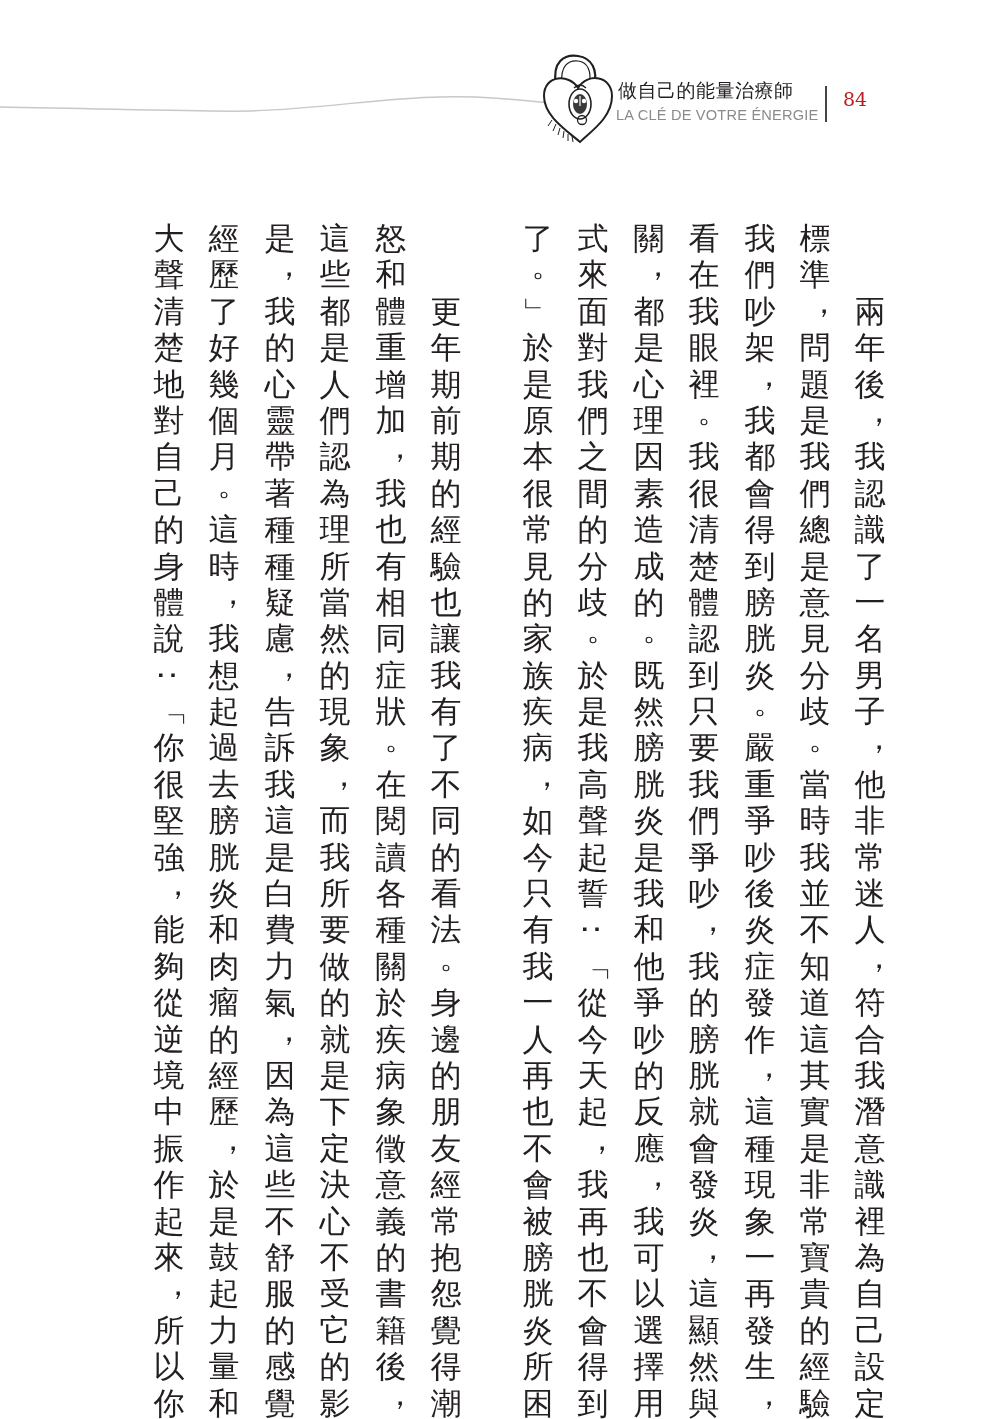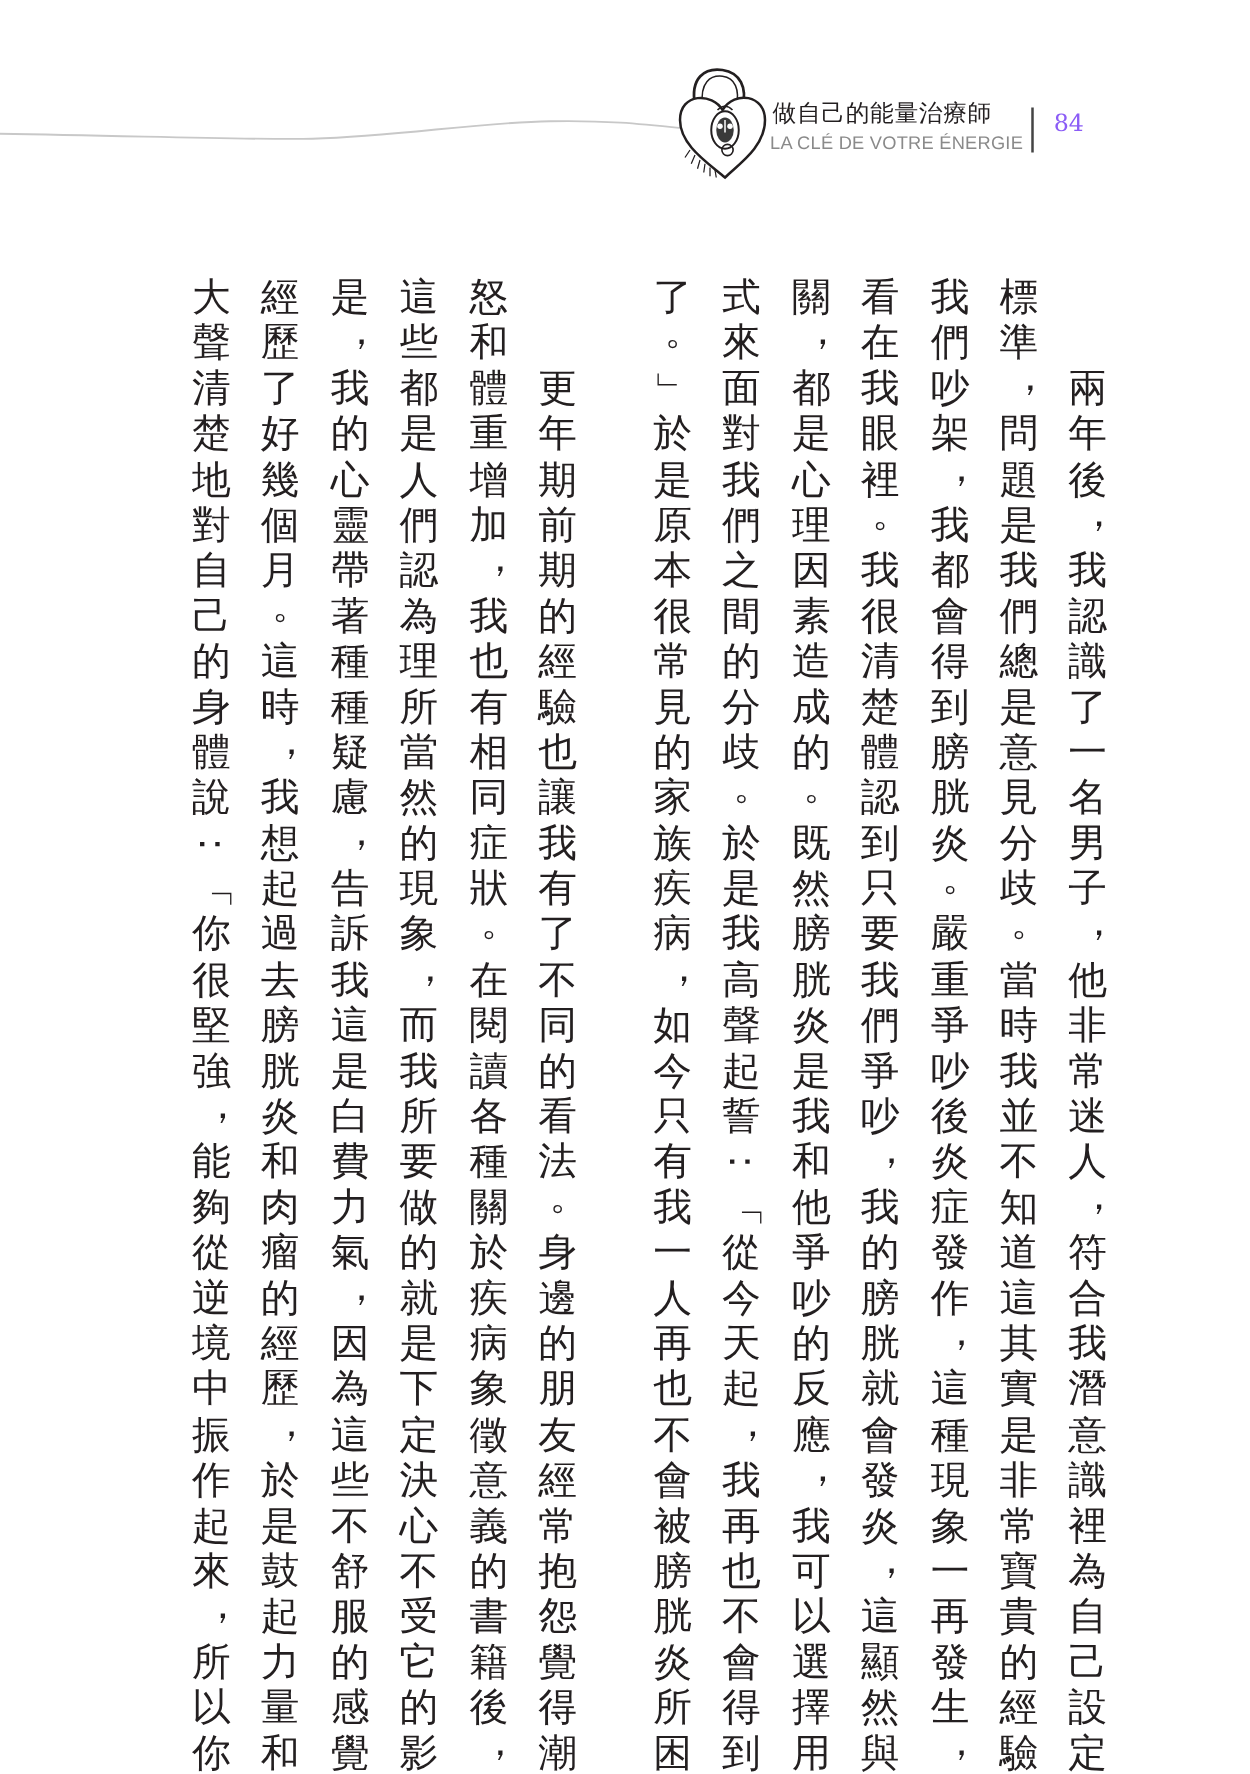--- a/index.html
+++ b/index.html
@@ -53,21 +53,21 @@
       position: absolute;
       left: 825px; top: 86px;
       width: 1.5px; height: 36px;
       background: #444;
     }
     .page-number {
       position: absolute;
       left: 843px; top: 88px;
       font-family: "DejaVu Serif", "Liberation Serif", serif;
       font-size: 19px;
-      color: #8b5cf6;
+      color: #b91c1c;
     }
     
     .col {
       position: absolute;
       top: 220px;
       width: 40px;
       display: flex;
       flex-direction: column;
       align-items: center;
     }

